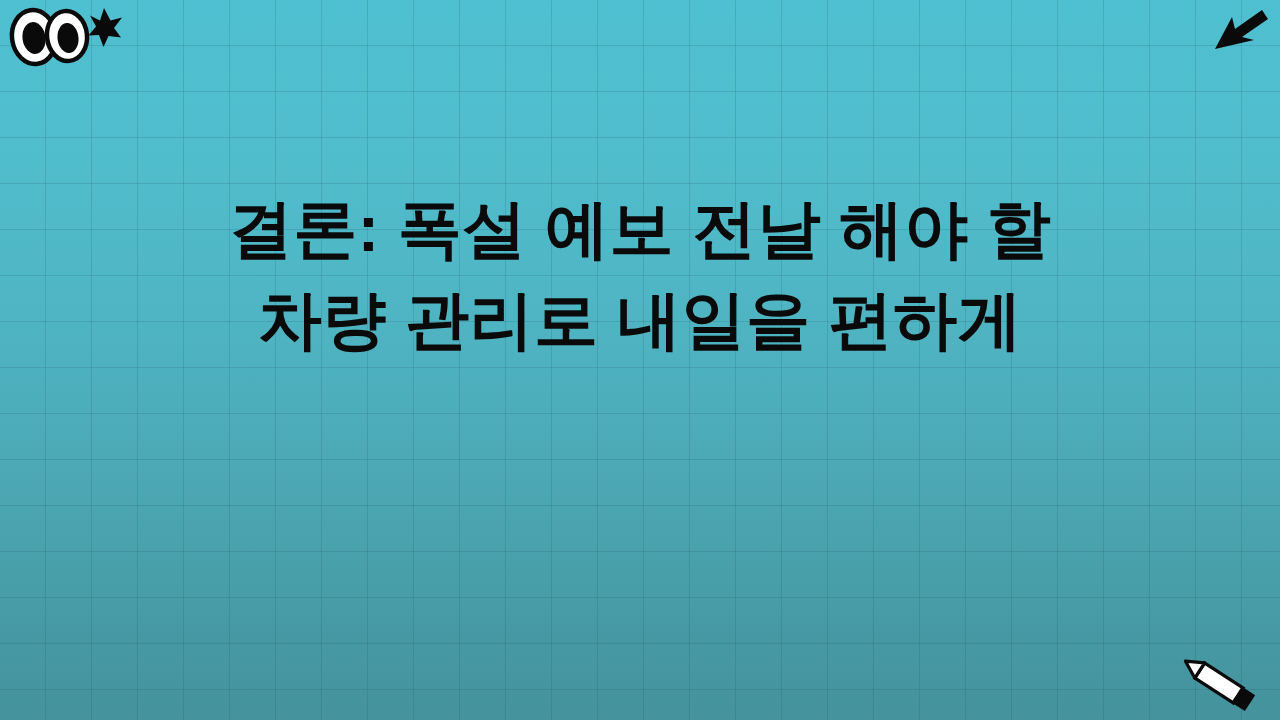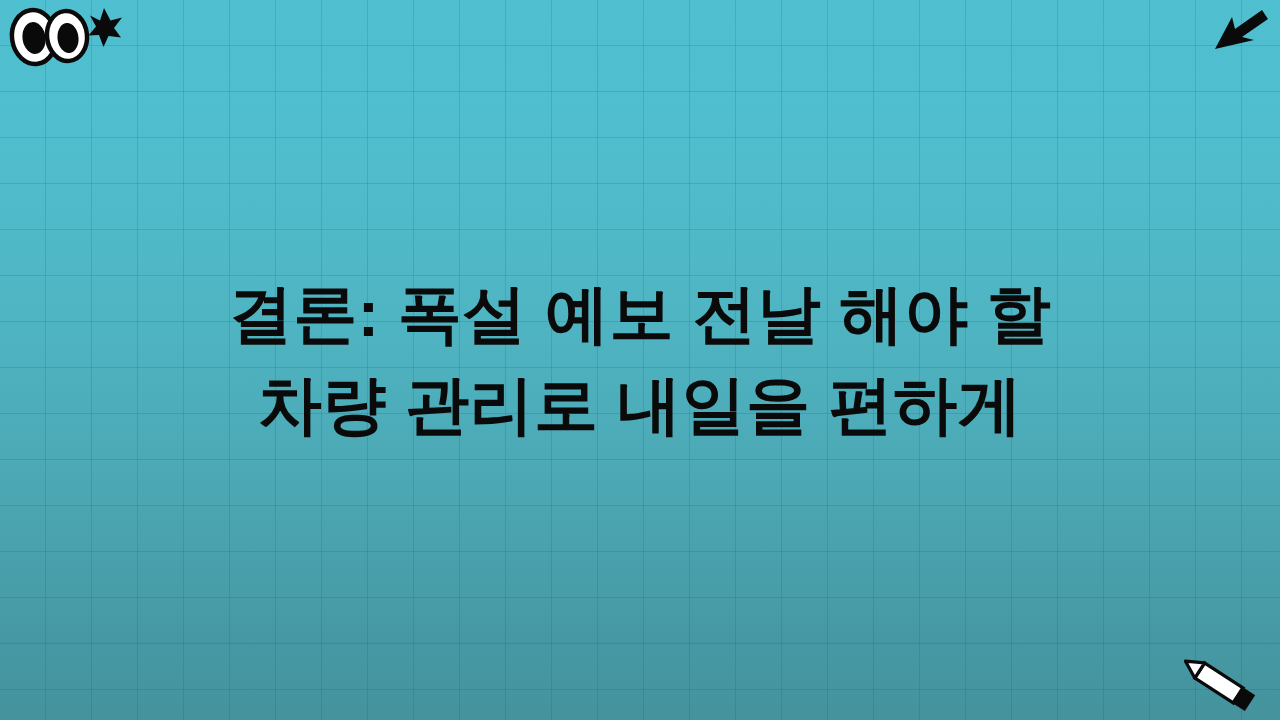--- a/index.html
+++ b/index.html
@@ -57,21 +57,21 @@
   .doodle-pencil{ right:18px; bottom:2px;width:86px;  height:70px; }
 
   .doodle svg { display:block; width:100%; height:100%; overflow:visible; }
 
   
   .headline-wrap {
     position:absolute;
     left:0;
     right:0;
     top:0;
-    height:720px;
+    height:550px;
     display:flex;
     align-items:center;
     justify-content:center;
     padding:0 76px;
   }
 
   .headline {
     font-family:"Liberation Sans", "DejaVu Sans", sans-serif;
     font-weight:700;
     font-size:64px;

